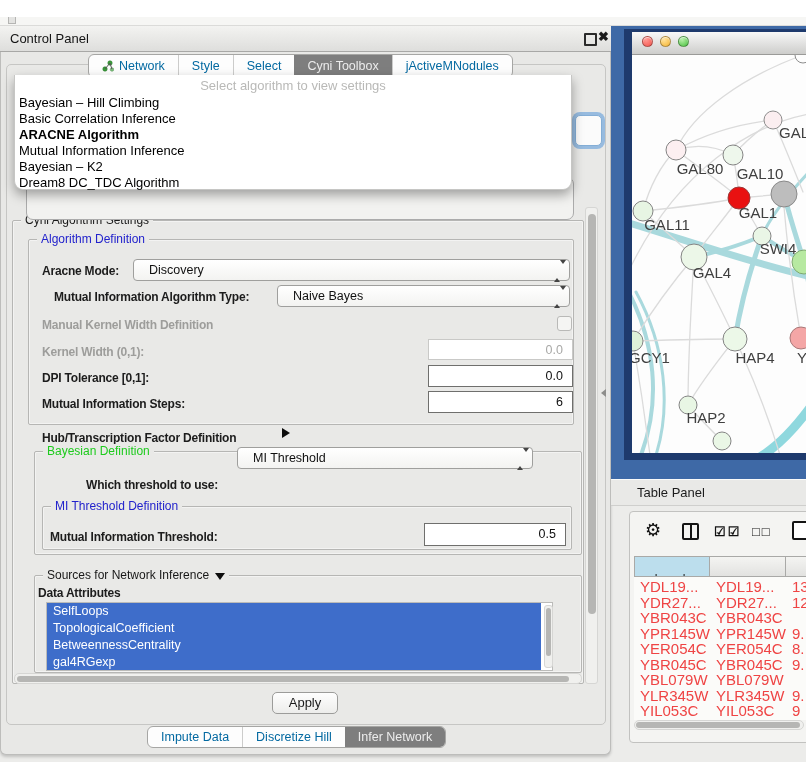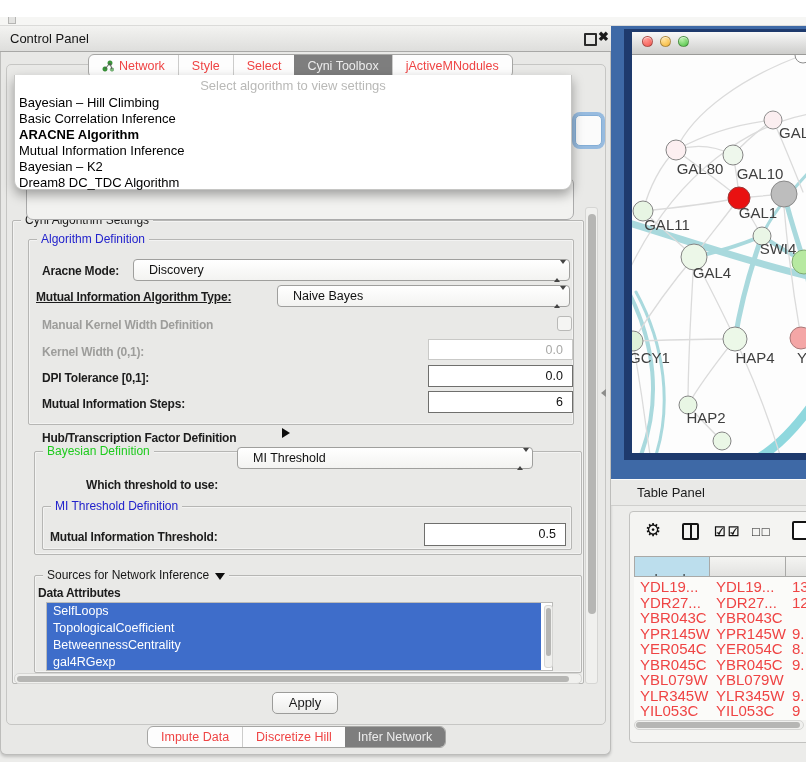--- a/index.html
+++ b/index.html
@@ -14,21 +14,21 @@
             border-radius:0 0 6px 6px;box-shadow:0 2px 3px rgba(0,0,0,.18);box-sizing:border-box;}
   .cp-titlebar{left:0;top:9px;width:611px;height:26px;background:linear-gradient(#f3f3f1,#dededc);
                border-bottom:1px solid #a8a8a6;box-sizing:border-box;}
   .cp-title{left:10px;top:14px;font-size:13px;color:#141414;}
   .float-btn{left:584px;top:16px;width:9px;height:9px;border:2px solid #2a2a2a;border-radius:1px;}
   .close-btn{left:598px;top:12px;font-size:13px;font-weight:bold;color:#1a1a1a;}
   .cp-inner{left:6px;top:47px;width:598px;height:659px;background:#e9e9e7;border:1px solid #c6c6c4;border-radius:5px;}
   
   .tabs{display:flex;background:#fdfdfd;border:1px solid #a6a6a4;border-radius:6px;overflow:hidden;z-index:10;height:22px;}
   .top-tabs{left:88px;top:37px;}
-  .tabs .tab{display:flex;align-items:center;padding:0 13px;font-size:12.5px;color:#ef4444;border-left:1px solid #cccccb;white-space:nowrap;}
+  .tabs .tab{display:flex;align-items:center;padding:0 13px;font-size:12.5px;color:#0369a1;border-left:1px solid #cccccb;white-space:nowrap;}
   .tabs .tab:first-child{border-left:none;}
   .tabs .tab.sel{background:#7e7e7e;color:#ececec;border-left:none;}
   .neticon{display:inline-block;margin-right:5px;line-height:0;}
   
   .popup{left:14px;top:58px;width:558px;height:115px;background:#fff;border:1px solid #c6c6c4;border-top:none;
          border-radius:0 0 9px 9px;box-shadow:0 5px 12px rgba(0,0,0,.35);z-index:30;padding-top:3px;box-sizing:border-box;}
   .popup-placeholder{text-align:center;color:#b9b9b7;font-size:13px;height:15px;margin-bottom:2px;}
   .popup-item{font-size:13px;color:#000;height:16px;line-height:16px;padding-left:4px;white-space:nowrap;}
   .popup-item.bold{font-weight:bold;}
   .combo-partial{left:26px;top:160px;width:546px;height:41px;background:#f2f2f0;border:1px solid #ababab;border-radius:7px;z-index:4;}
@@ -153,21 +153,21 @@
   <div class="grp" style="left:28px;top:222px;width:544px;height:184px;">
     <span class="grp-title t-blue">Algorithm Definition</span>
   </div>
 
   <div class="lbl" style="left:42px;top:247px;">Aracne Mode:</div>
   <div class="combo" style="left:133px;top:242px;width:437px;">
     <span>Discovery</span>
     <span class="stepper"><span class="up"></span><span class="dn"></span></span>
   </div>
 
-  <div class="lbl" style="left:36px;top:273px;text-decoration:underline;">Mutual Information Algorithm Type:</div>
+  <div class="lbl" style="left:54px;top:273px;">Mutual Information Algorithm Type:</div>
   <div class="combo" style="left:277px;top:268px;width:293px;">
     <span>Naive Bayes</span>
     <span class="stepper"><span class="up"></span><span class="dn"></span></span>
   </div>
 
   <div class="lbl dis" style="left:42px;top:301px;">Manual Kernel Width Definition</div>
   <div class="chk" style="left:557px;top:299px;"></div>
 
   <div class="lbl dis" style="left:42px;top:328px;">Kernel Width (0,1):</div>
   <div class="fld dis" style="left:428px;top:322px;width:145px;">0.0</div>

